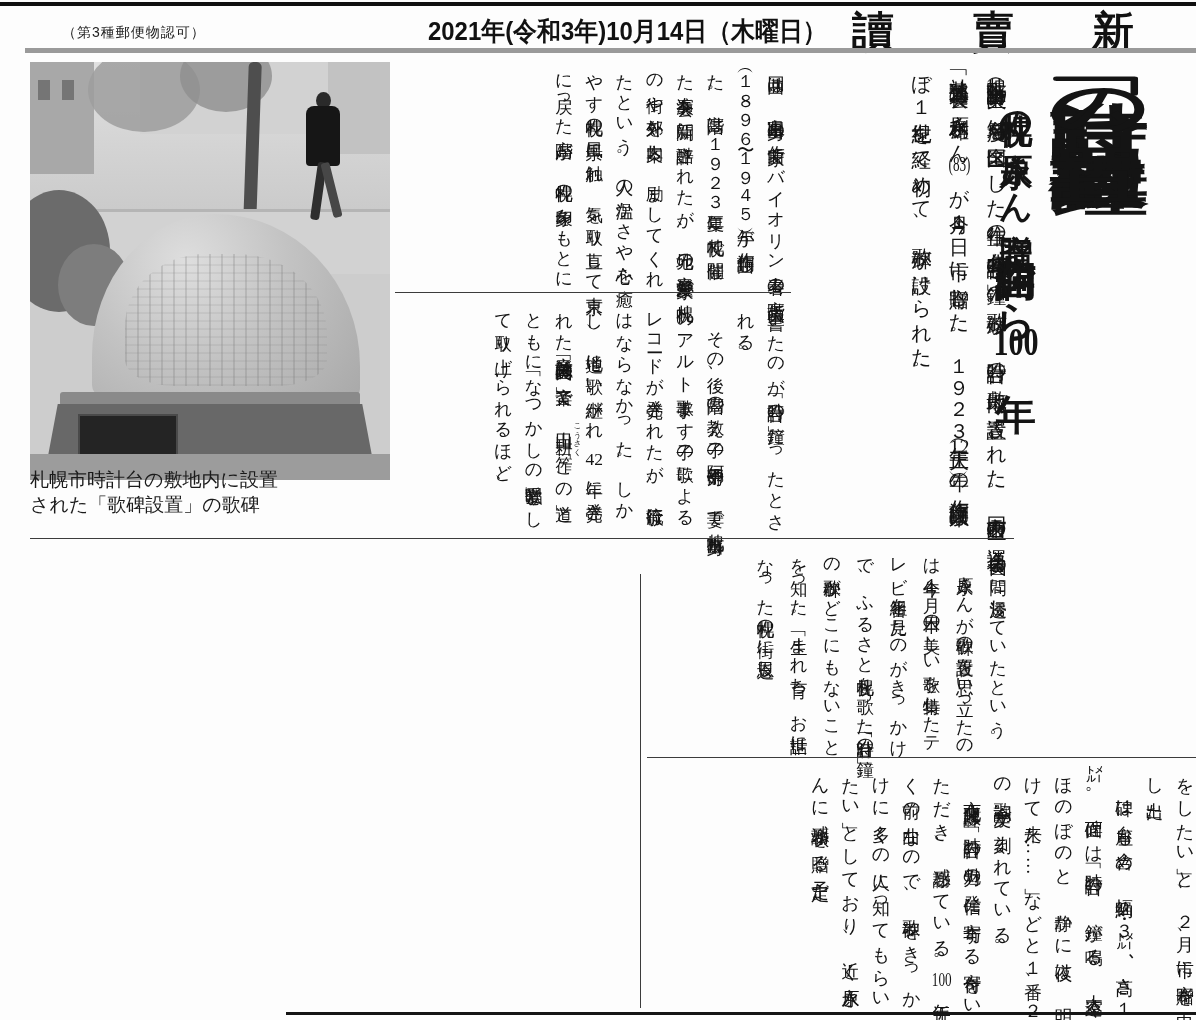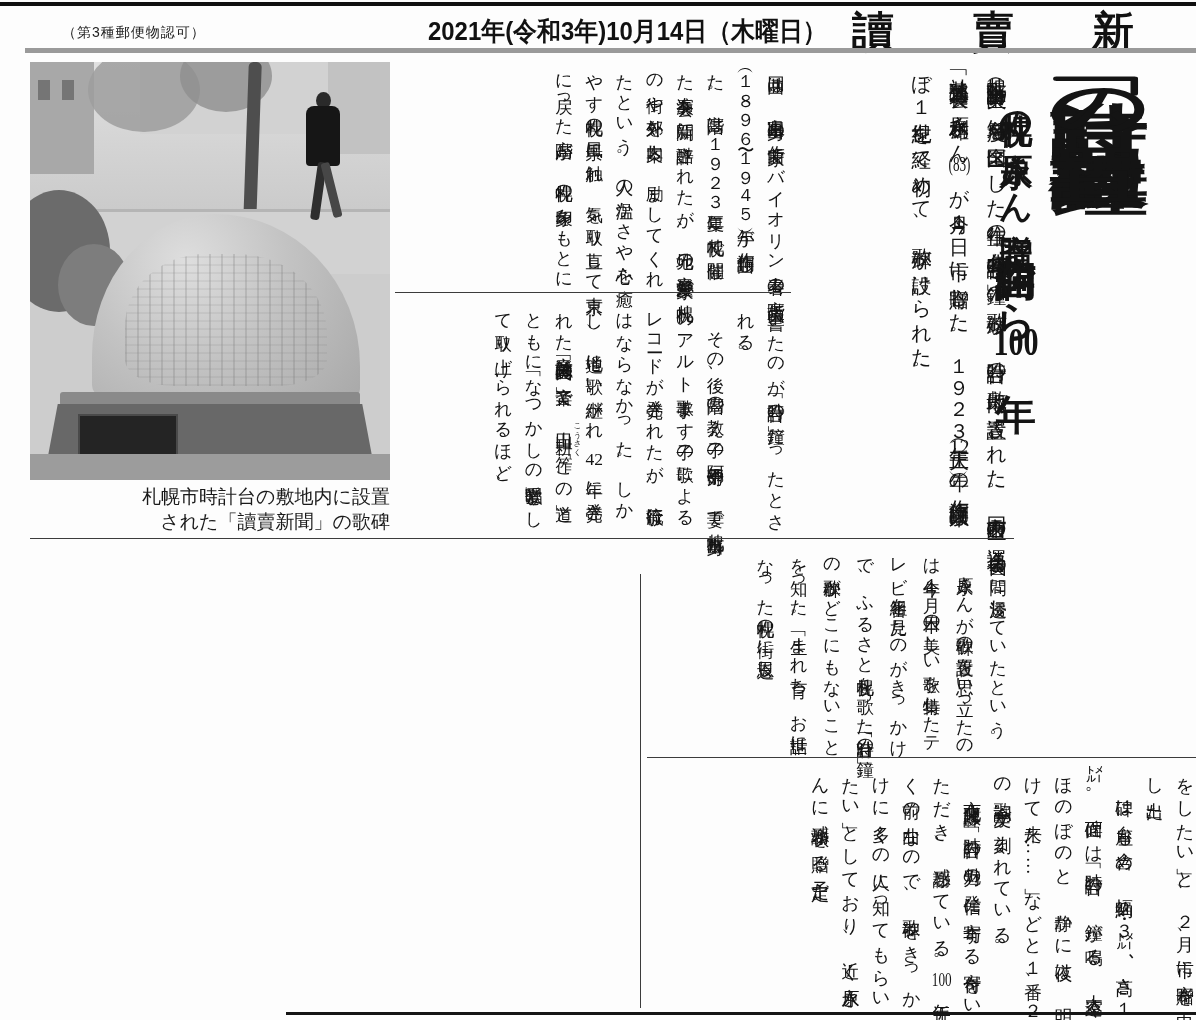--- a/index.html
+++ b/index.html
@@ -71,21 +71,21 @@
             background:radial-gradient(circle at 35% 25%,#dedede 0%,#c3c3c3 45%,#a8a8a8 100%);
             border-radius:46% 54% 10% 12% / 75% 80% 8% 10%;}
   .ph-engrave{left:95px;top:192px;width:202px;height:132px;border-radius:40% 45% 25% 25% / 55% 60% 20% 20%;
             background:repeating-linear-gradient(90deg,rgba(110,110,110,.22) 0 1.6px,transparent 1.6px 12px),
                        repeating-linear-gradient(0deg,rgba(110,110,110,.10) 0 2px,transparent 2px 8px);}
   .ph-base-top{left:30px;top:330px;width:300px;height:14px;background:#8a8a8a;border-radius:3px;}
   .ph-base{left:18px;top:342px;width:324px;height:52px;background:#686868;clip-path:polygon(3% 0,97% 0,100% 100%,0 100%);}
   .ph-plaque{left:48px;top:352px;width:96px;height:38px;background:#242424;border:2px solid #4a4a4a;}
   .ph-ground{left:0;top:392px;width:360px;height:26px;background:#9c9c9c;}
 
-  .caption{position:absolute;left:30px;top:484px;width:360px;text-align:right;
+  .caption{position:absolute;left:30px;top:467px;width:360px;text-align:left;
            font-family:"Liberation Sans","DejaVu Sans",sans-serif;font-size:19px;line-height:25px;color:#1a1a1a;}
 </style>
 </head>
 <body>
 
 <div class="page">
 
   <div class="top-line"></div>
   <div class="postal">（第3種郵便物認可）</div>
   <div class="dateline">2021年(令和3年)10月14日（木曜日）</div>
@@ -115,21 +115,21 @@
     <div class="ph-bush2"></div>
     <div class="ph-stone"></div>
     <div class="ph-engrave"></div>
     <div class="ph-base-top"></div>
     <div class="ph-base"></div>
     <div class="ph-plaque"></div>
     <div class="ph-ground"></div>
   </div>
   <div class="caption">
     <div>札幌市時計台の敷地内に設置</div>
-    <div>された「讀賣新聞」の歌碑</div>
+    <div>された「歌碑設置」の歌碑</div>
   </div>
 
   <div class="headline v">「時計台の鐘」歌碑設置</div>
   <div class="subhead v"><span class="sub1">札幌の永原さん寄贈</span><span>　</span><span class="sub2">作詞作曲から<span class="tcy">100</span>年</span></div>
 
   <div class="lead v">札幌市時計台（中央区）の知名度を全国区にした往年の名曲「時計台の鐘」の歌碑が、時計台の敷地内に設置された。同市白石区の運送会社「共通運送」会長の永原利雄さん<span class="tcy">(83)</span>が今月１日、市に寄贈した。１９２３年（大正<span class="tcy">12</span>年）の作詞作曲以来ほぼ１世紀を経て初めて、歌碑が設けられた。</div>
   <div class="bodyA v">同曲は、富山県出身の作曲家でバイオリン奏者の高階哲夫（１８９６〜１９４５年）が作詞作曲した。高階は１９２３年夏に札幌で開催した演奏会を新聞に酷評されたが、地元の音楽愛好家が札幌の街や郊外を案内し、励ましてくれたという。人の温かさや心を癒やす札幌の風景に触れ、気を取り直して東京に戻った高階が、札幌の印象をもとに</div>
   <div class="ruleA"></div>
   <div class="bodyB v">書いたのが「時計台の鐘」だったとされる。<br>　その後、高階の教え子の阿部秀子や、妻で札幌市出身のアルト歌手ます子の歌によるレコードが発売されたが、流行歌にはならなかった。しかし、地道に歌い継がれ、<span class="tcy">42</span>年に発売された音楽雑誌「国民の音楽」で、山田<ruby>耕筰<rt>こうさく</rt></ruby>「この道」とともに「なつかしの愛唱歌」として取り上げられるほど、</div>
   <div class="ruleMid"></div>

